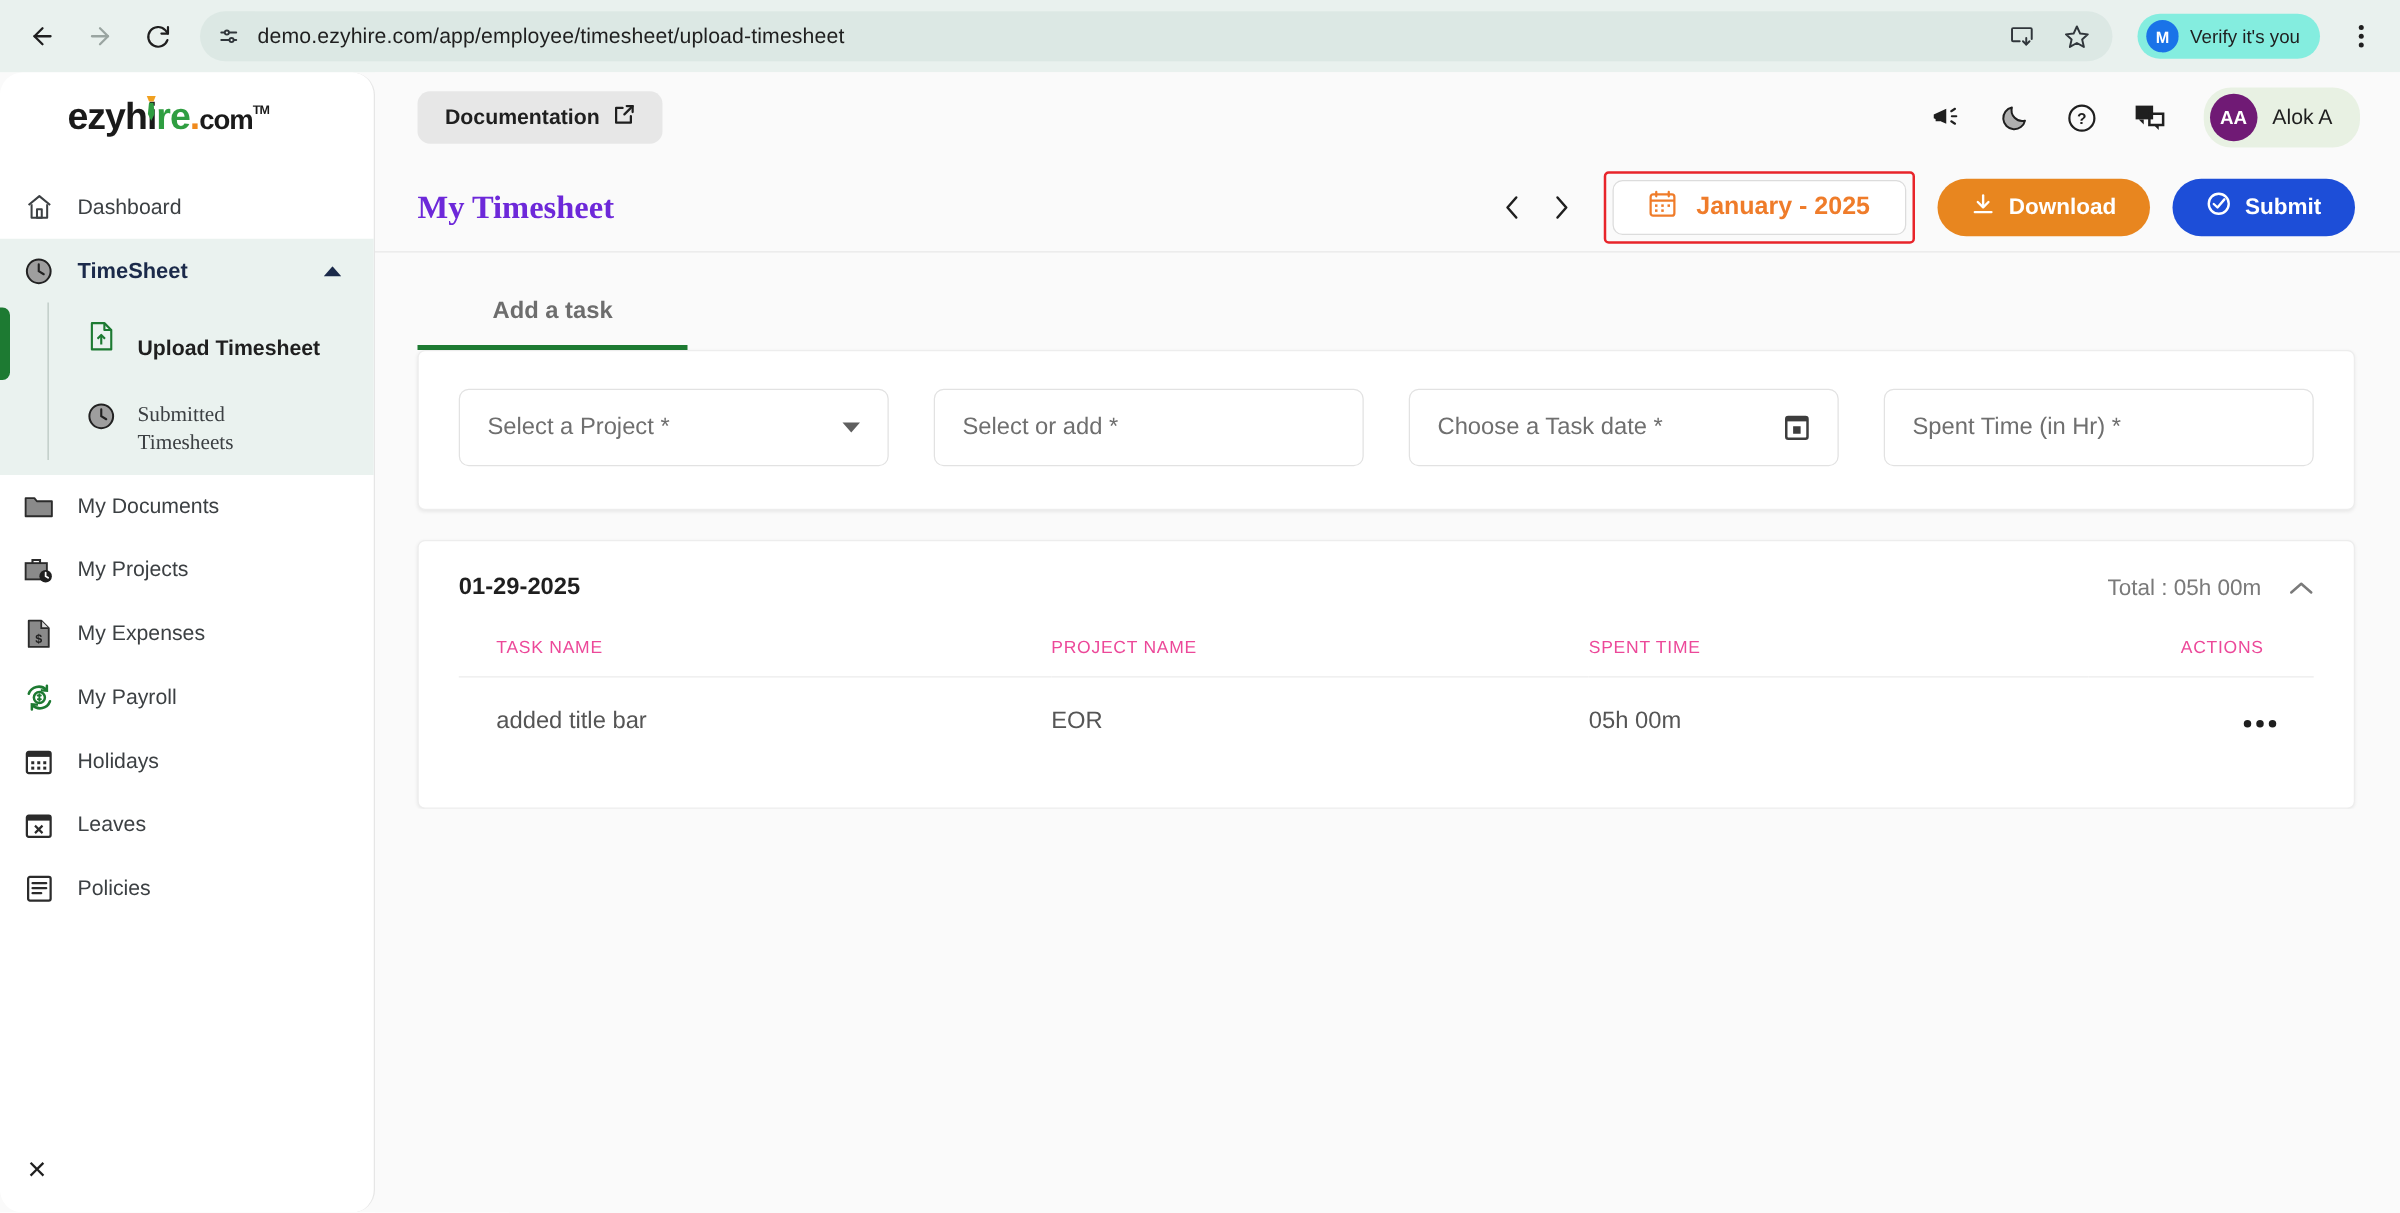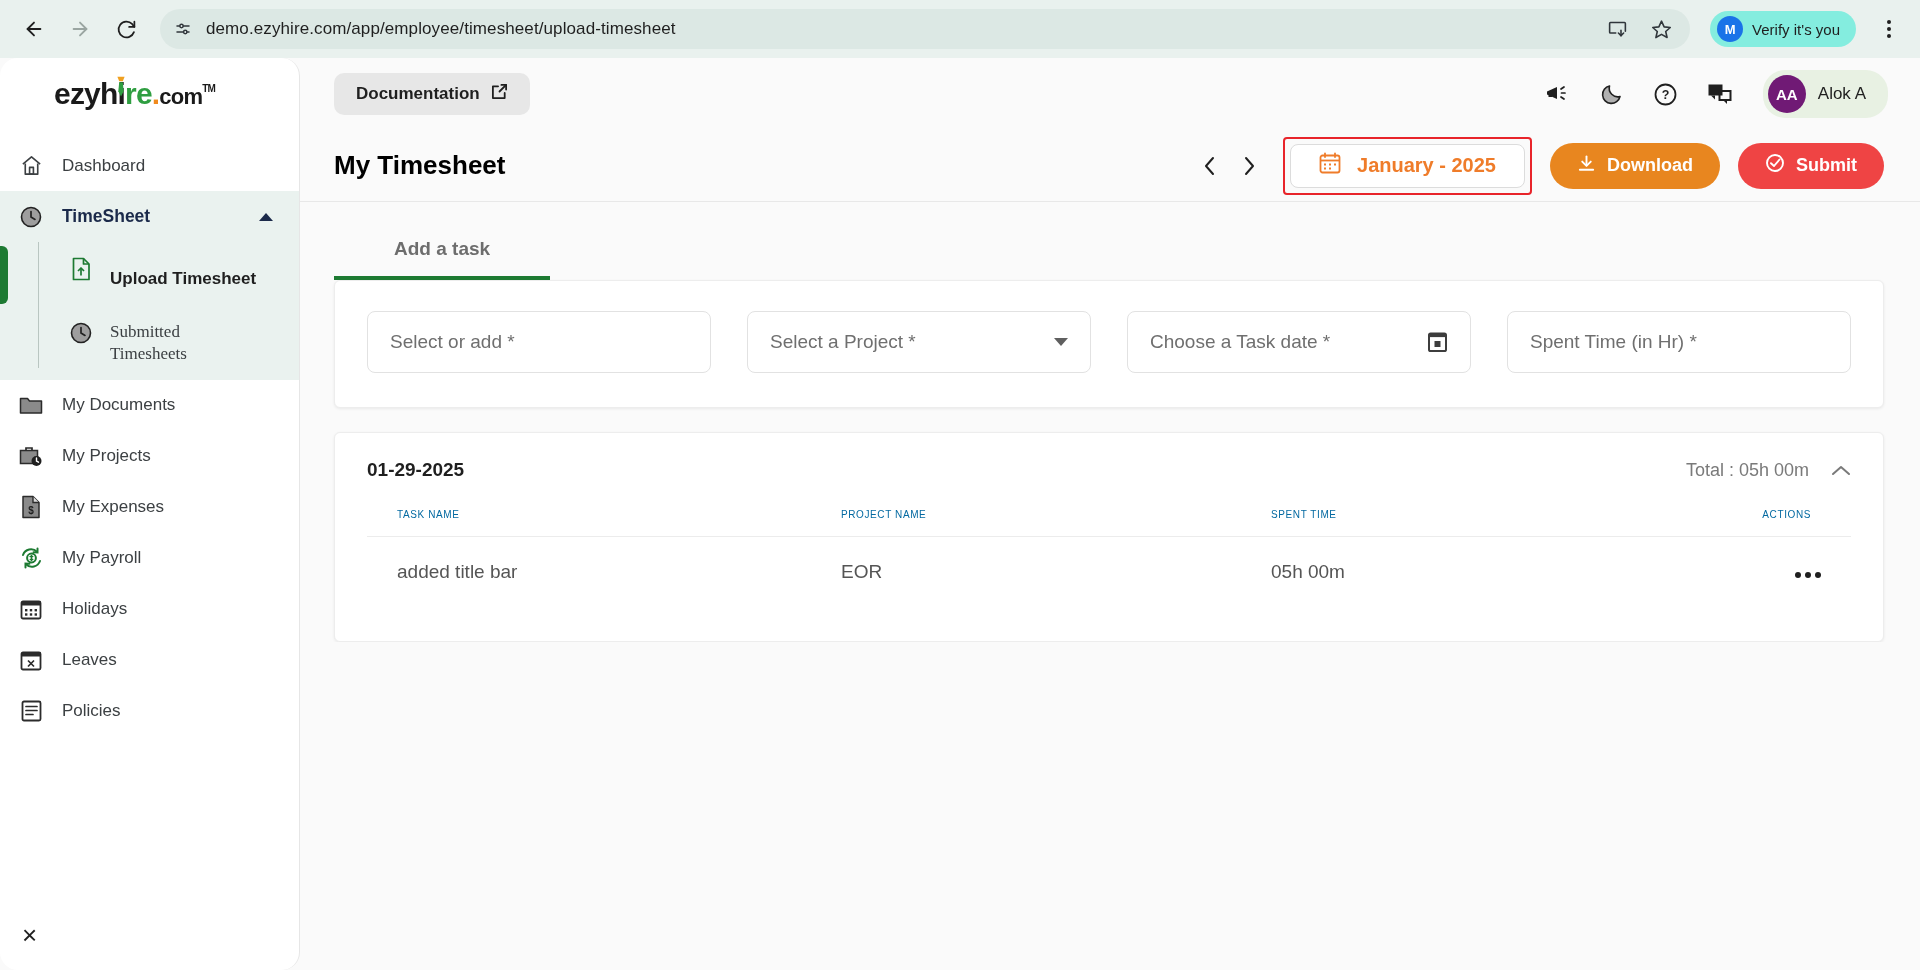--- a/index.html
+++ b/index.html
@@ -194,21 +194,21 @@
   }
   .user-name { font-size: 17px; color: #1f1f1f; }
 
   .page-head {
     height: 72px;
     display: flex; align-items: center;
     padding: 0 36px 0 34px;
     border-bottom: 1px solid #e8e8e8;
     background: #fafafa;
   }
-  .page-title { font-size: 26px; font-weight: bold; color: #000000; }
+  .page-title { font-size: 26px; font-weight: bold; color: #6d28d9; font-family: Liberation Serif, serif; }
   .head-right { margin-left: auto; display: flex; align-items: center; gap: 0; }
   .arrow-btn {
     width: 40px; height: 40px; display:flex; align-items:center; justify-content:center;
     color:#1f1f1f; font-size: 22px; cursor: pointer;
   }
   .month-outline {
     border: 2px solid #e8242a;
     border-radius: 4px;
     padding: 5px;
     margin-left: 14px;
@@ -225,21 +225,21 @@
   }
   .pill-btn {
     height: 46px; border-radius: 23px;
     display: flex; align-items: center; gap: 11px;
     padding: 0 27px;
     color: #fff; font-size: 18px; font-weight: bold;
     cursor: pointer;
     margin-left: 18px;
   }
   .btn-download { background: #e8861f; }
-  .btn-submit { background: #ef4444; }
+  .btn-submit { background: #1d4ed8; }
 
   
   .content { padding: 22px 36px 0 34px; overflow: hidden; }
 
   .tabs { display: flex; }
   .tab {
     padding: 14px 60px 16px 60px;
     font-size: 19px; font-weight: bold; color: #6d6d6d;
     border-bottom: 4px solid #1d7a32;
     cursor: pointer;
@@ -272,21 +272,21 @@
 
   .list-card { margin-top: 24px; padding: 26px 32px 34px 32px; }
   .list-head { display: flex; align-items: center; }
   .list-date { font-size: 19px; font-weight: bold; color: #1f1f1f; }
   .list-total { margin-left: auto; display: flex; align-items: center; gap: 22px; color:#7a7a7a; font-size: 18px; }
   .chev-up { color: #7a7a7a; display:flex; }
 
   table { width: 100%; border-collapse: collapse; margin-top: 28px; }
   th {
     text-align: left;
-    font-size: 10px; font-weight: normal; color: #0369a1;
+    font-size: 14px; font-weight: normal; color: #ec4899;
     letter-spacing: .6px;
     padding: 0 0 16px 0;
   }
   th.c-task { padding-left: 30px; }
   th.c-proj { width: 430px; }
   th.c-time { width: 400px; }
   th.c-act { width: 180px; text-align: right; padding-right: 40px; }
   tbody tr { border-top: 1px solid #ececec; }
   td {
     font-size: 19px; color: #555;
@@ -634,27 +634,27 @@
 
     <div class="content">
       <div class="tabs">
         <div class="tab">
           <span>Add a task</span>
         </div>
       </div>
 
       <div class="card form-card">
         <div class="field">
-          <span class="ph">Select or add *</span>
-        </div>
-        <div class="field">
           <span class="ph">Select a Project *</span>
           <span class="trail">
               <span class="caret"></span>
             </span>
+        </div>
+        <div class="field">
+          <span class="ph">Select or add *</span>
         </div>
         <div class="field">
           <span class="ph">Choose a Task date *</span>
           <span class="trail">
             <svg width="21" height="22" viewBox="0 0 21 22">
                 <rect x="2" y="2.5" width="17" height="17.5" rx="1.6" fill="none" stroke="#3d3d3d" stroke-width="2"></rect>
                 <rect x="2" y="2.5" width="17" height="3.6" fill="#3d3d3d"></rect>
                 <rect x="7.5" y="10" width="6" height="6" fill="#3d3d3d"></rect>
               </svg>
           </span>

